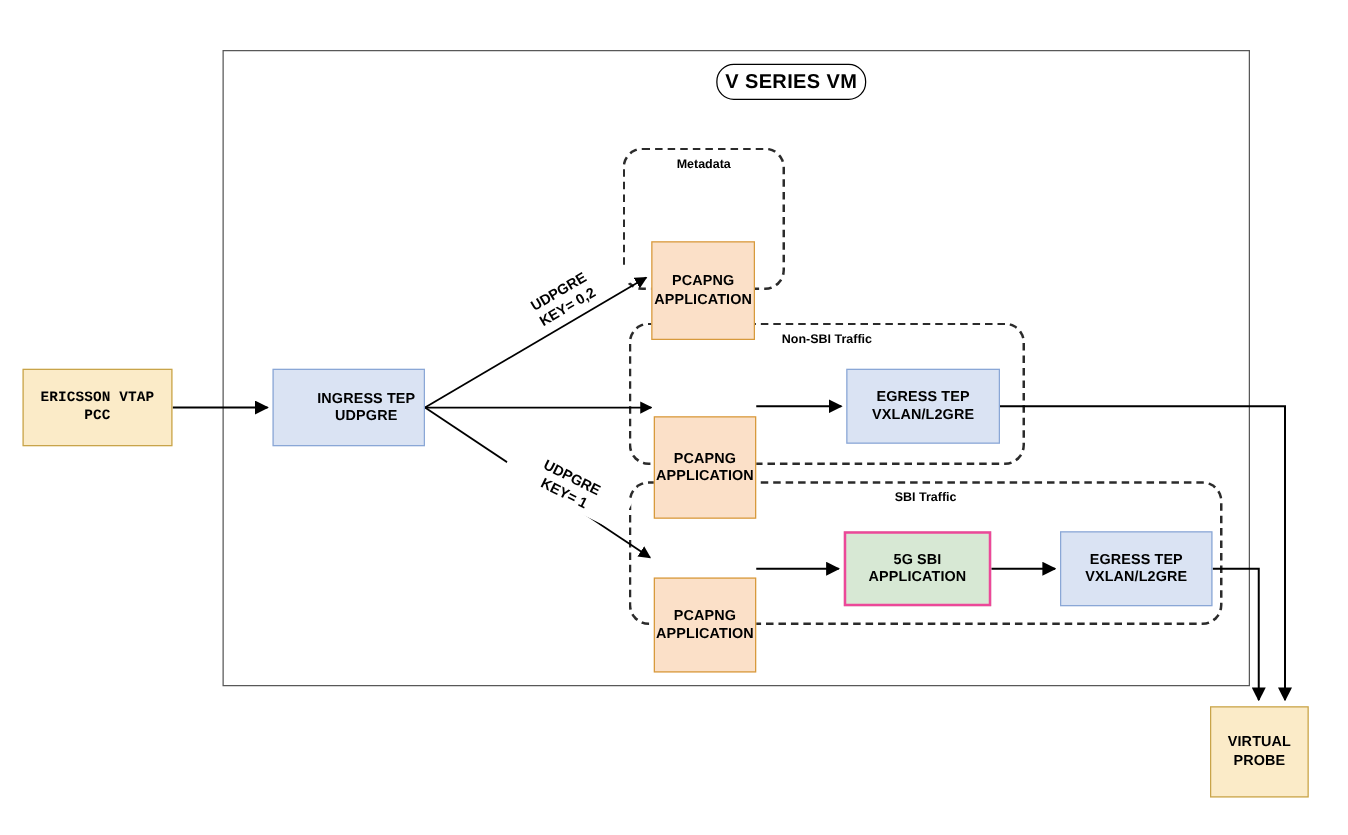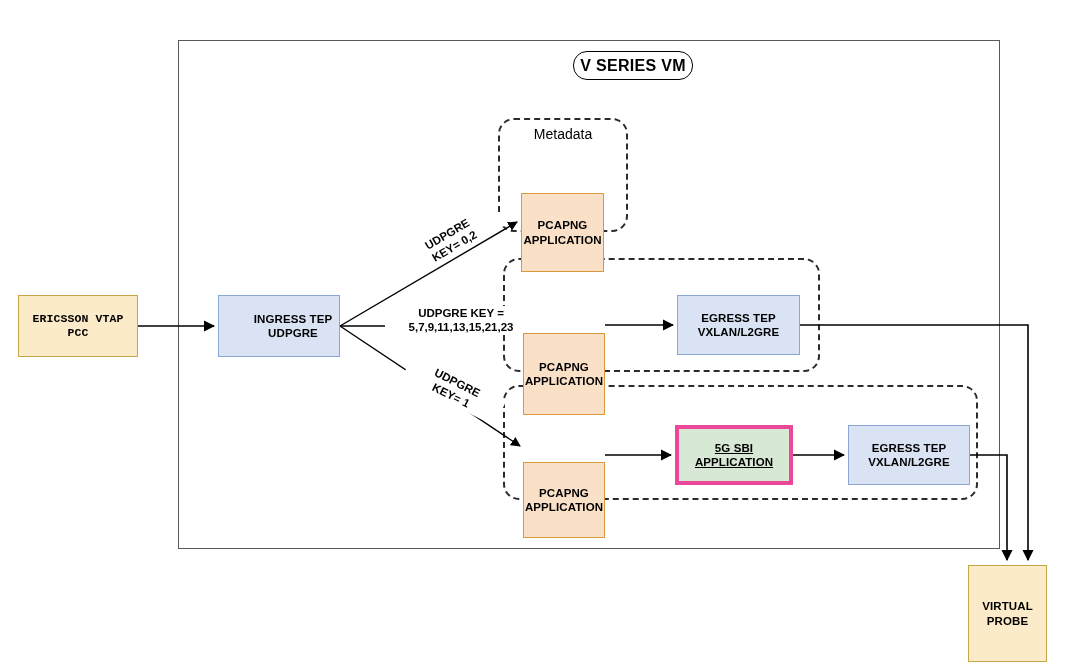--- a/index.html
+++ b/index.html
@@ -14,38 +14,38 @@
   .node{
     position:absolute;box-sizing:border-box;
     display:flex;align-items:center;justify-content:center;
     text-align:center;line-height:1.25;
     font-size:11.5px;font-weight:bold;letter-spacing:.1px;
     white-space:pre-line;
   }
   .n-yellow{background:#FBEBC8;border:1px solid #C8A44A;}
   .n-blue{background:#DAE3F3;border:1px solid #8AA7D6;}
   .n-peach{background:#FBE0C8;border:1px solid #D79A3C;margin-top:48px;}
-  .n-green{background:#D7E8D4;border:4px solid #ec4899;text-decoration:underline;}
+  .n-green{background:#D7E8D4;border:2px solid #ec4899;}
 
   .vm-frame{
     position:absolute;box-sizing:border-box;
     border:1px solid #585858;background:transparent;
   }
   .vm-title{
     position:absolute;box-sizing:border-box;
     border:1.5px solid #000;border-radius:14px;background:#fff;
     display:flex;align-items:center;justify-content:center;
     font-size:16px;font-weight:bold;letter-spacing:.3px;
   }
   .zone{
     position:absolute;box-sizing:border-box;
     border:2px dashed #2b2b2b;border-radius:16px;background:transparent;
   }
   .zone-label{
-    position:absolute;font-size:14px;font-weight:normal;
+    position:absolute;font-size:10px;font-weight:bold;
     text-align:center;white-space:nowrap;
   }
   .edge-label{
     position:absolute;font-size:11.5px;font-weight:bold;
     white-space:pre-line;text-align:center;line-height:1.25;
     background:#fff;
   }
   .rot-up{transform:rotate(-30.5deg);transform-origin:50% 50%;}
   .rot-dn{transform:rotate(26.5deg);transform-origin:50% 50%;}
 </style>
@@ -55,22 +55,24 @@
 <div id="stage">
 
   <div class="vm-frame" style="left:178px;top:40px;width:822px;height:509px;"></div>
 
   <div class="vm-title" style="left:573px;top:51px;width:120px;height:29px;">V SERIES VM</div>
 
   <div class="zone" style="left:498px;top:118px;width:130px;height:114px;"></div>
   <div class="zone-label" style="left:498px;top:126px;width:130px;">Metadata</div>
 
   <div class="zone" style="left:503px;top:258px;width:317px;height:114px;"></div>
+  <div class="zone-label" style="left:503px;top:266px;width:317px;">Non-SBI Traffic</div>
 
   <div class="zone" style="left:503px;top:385px;width:475px;height:115px;"></div>
+  <div class="zone-label" style="left:503px;top:393px;width:475px;">SBI Traffic</div>
 
   <svg class="edges" viewBox="0 0 1078 668">
     <defs>
       <marker id="ah" viewBox="0 0 10 10" refX="9" refY="5" markerWidth="7" markerHeight="7" orient="auto-start-reverse">
         <path d="M 0 0 L 10 5 L 0 10 z" fill="#000"></path>
       </marker>
     </defs>
 
     <line x1="138" y1="326" x2="214" y2="326" stroke="#000" stroke-width="1.6" marker-end="url(#ah)"></line>
 
@@ -87,22 +89,20 @@
     <line x1="605" y1="455" x2="671" y2="455" stroke="#000" stroke-width="1.6" marker-end="url(#ah)"></line>
 
     <line x1="793" y1="455" x2="844" y2="455" stroke="#000" stroke-width="1.6" marker-end="url(#ah)"></line>
 
     <polyline points="970,455 1007,455 1007,560" fill="none" stroke="#000" stroke-width="1.6" marker-end="url(#ah)"></polyline>
   </svg>
 
   <div class="edge-label rot-up" style="left:396px;top:226px;width:110px;">UDPGRE
 KEY= 0,2</div>
 
-  <div class="edge-label" style="left:385px;top:306px;width:152px;">UDPGRE KEY =
-5,7,9,11,13,15,21,23</div>
 
   <div class="edge-label rot-dn" style="left:402px;top:375px;width:104px;">UDPGRE
 KEY= 1</div>
 
   <div class="node n-yellow" style="left:18px;top:295px;width:120px;height:62px;font-family:Liberation Mono, monospace;">ERICSSON VTAP
 PCC</div>
 
   <div class="node n-blue" style="left:218px;top:295px;width:122px;height:62px;padding-left:28px;">INGRESS TEP
 UDPGRE</div>
 
@@ -117,16 +117,16 @@
 
   <div class="node n-peach" style="left:523px;top:414px;width:82px;height:76px;">PCAPNG
 APPLICATION</div>
 
   <div class="node n-green" style="left:675px;top:425px;width:118px;height:60px;">5G SBI
 APPLICATION</div>
 
   <div class="node n-blue" style="left:848px;top:425px;width:122px;height:60px;">EGRESS TEP
 VXLAN/L2GRE</div>
 
-  <div class="node n-yellow" style="left:968px;top:565px;width:79px;height:97px;">VIRTUAL
+  <div class="node n-yellow" style="left:968px;top:565px;width:79px;height:73px;">VIRTUAL
 PROBE</div>
 
 </div>
 
 </body></html>

